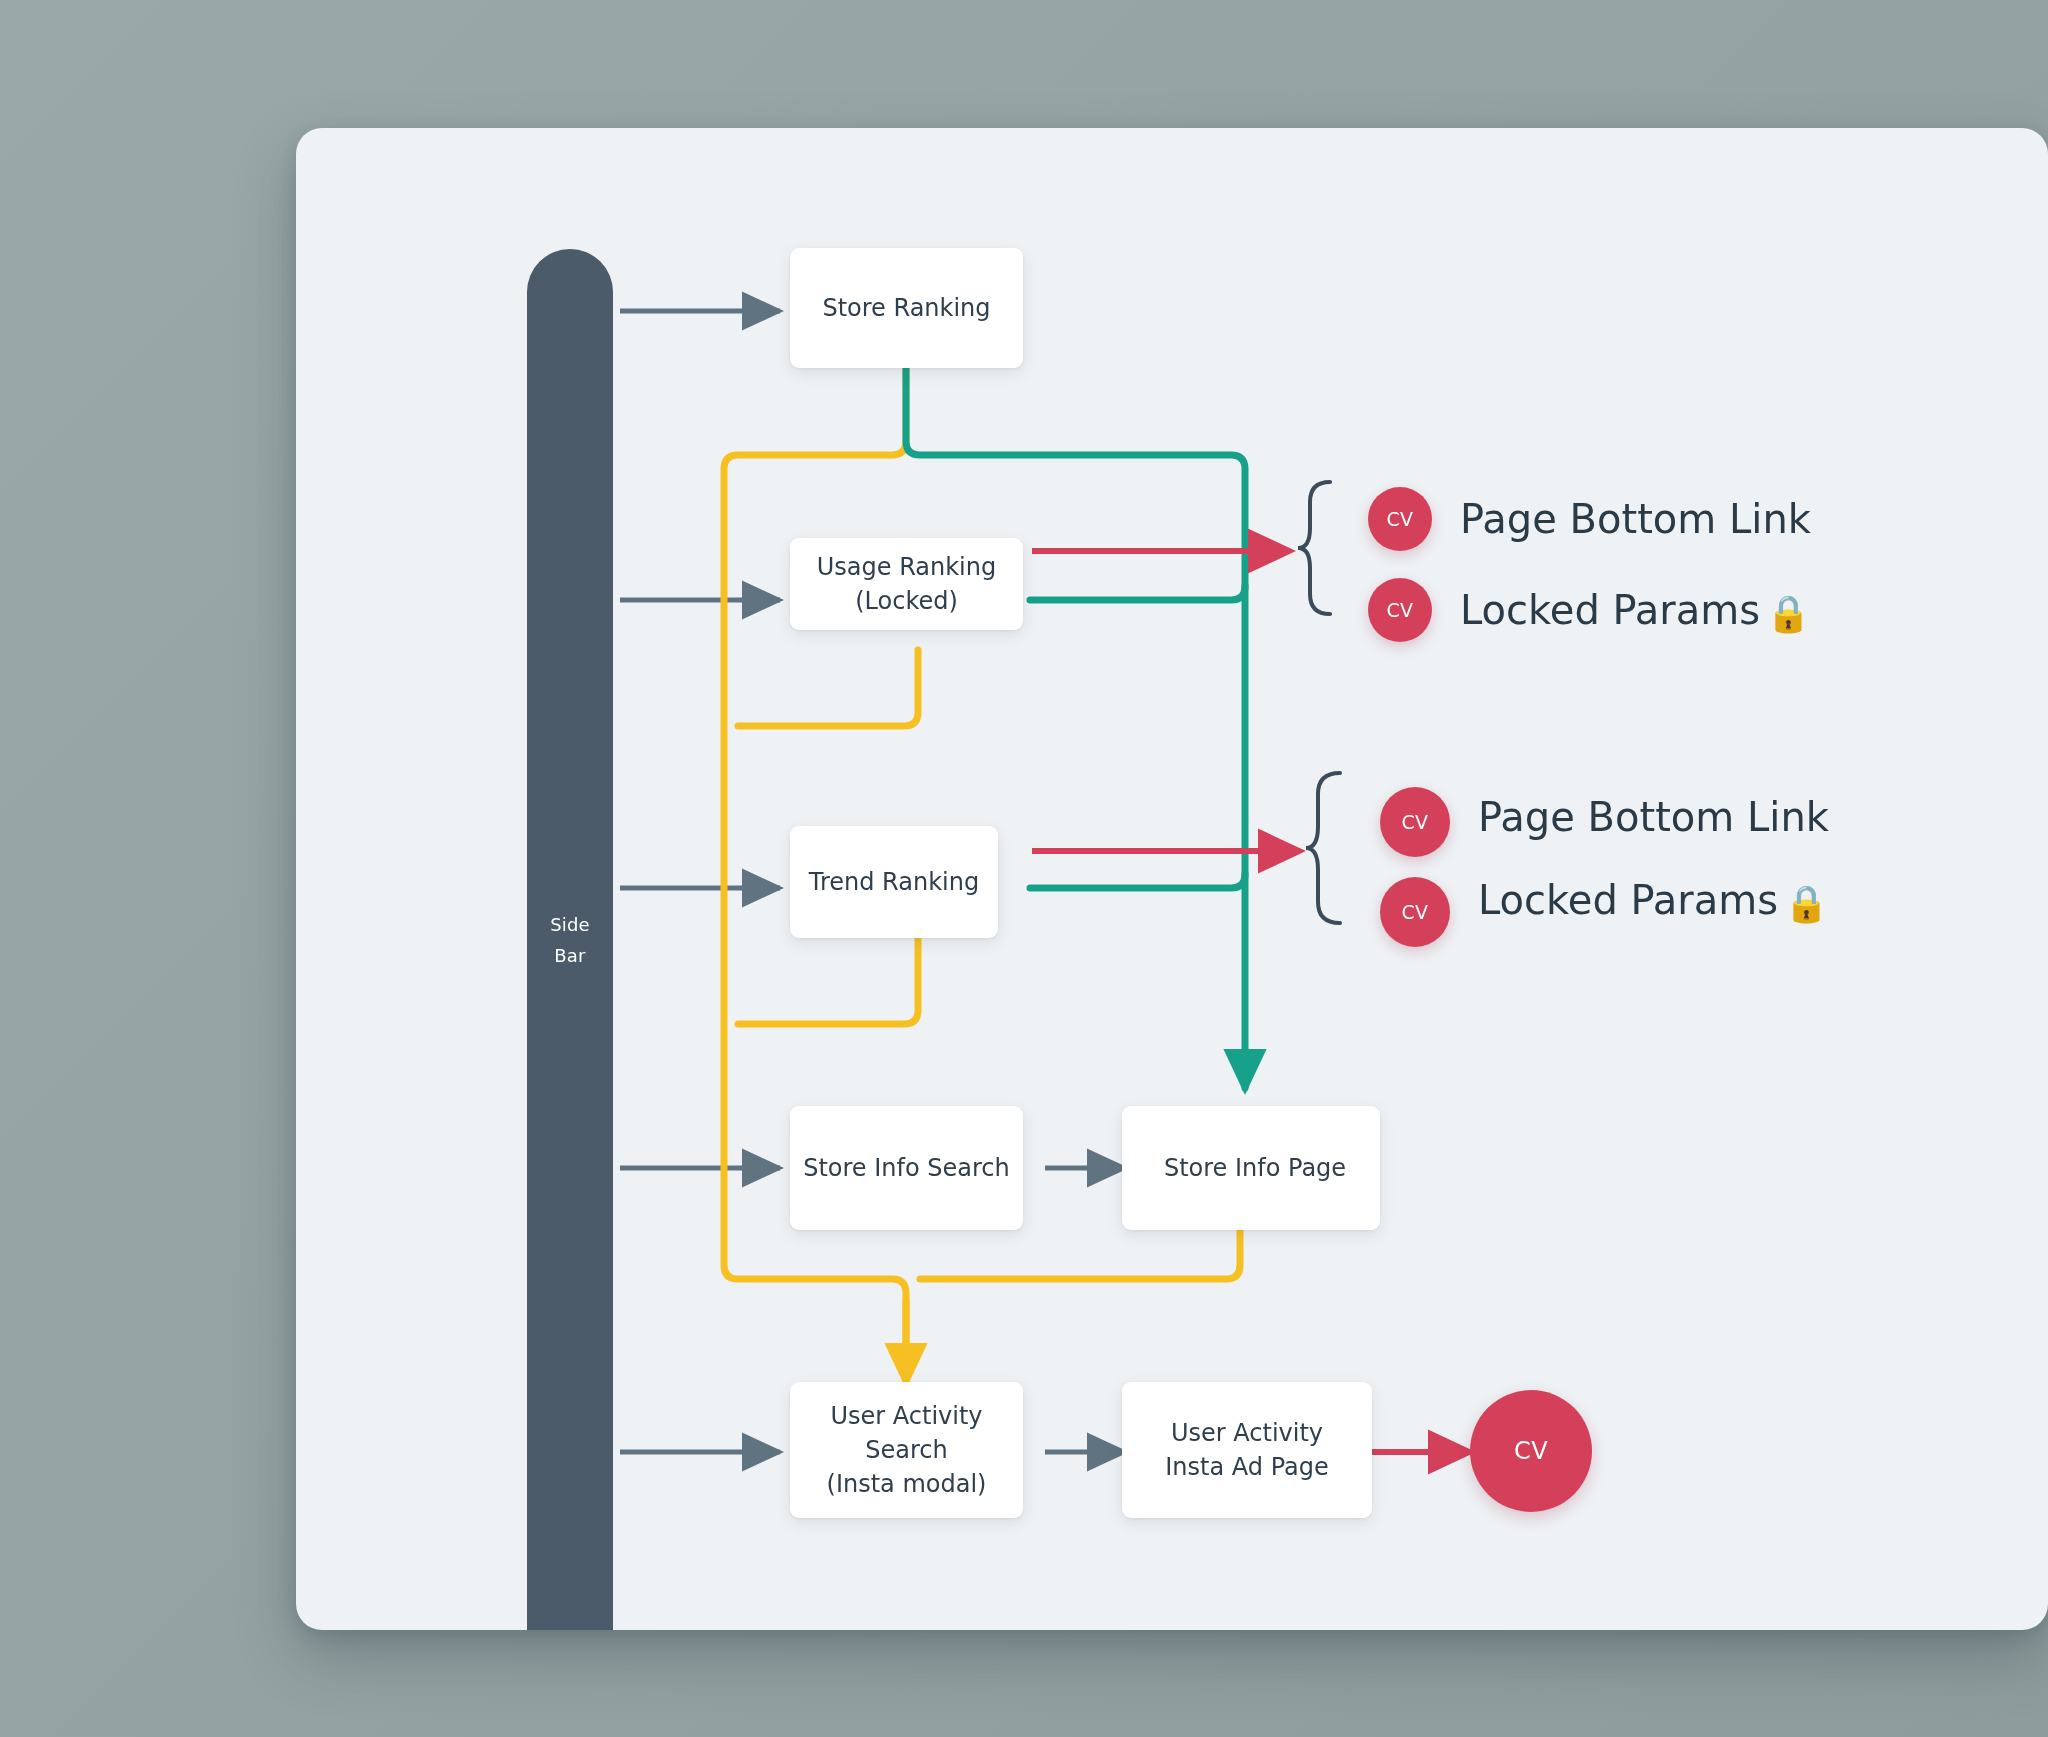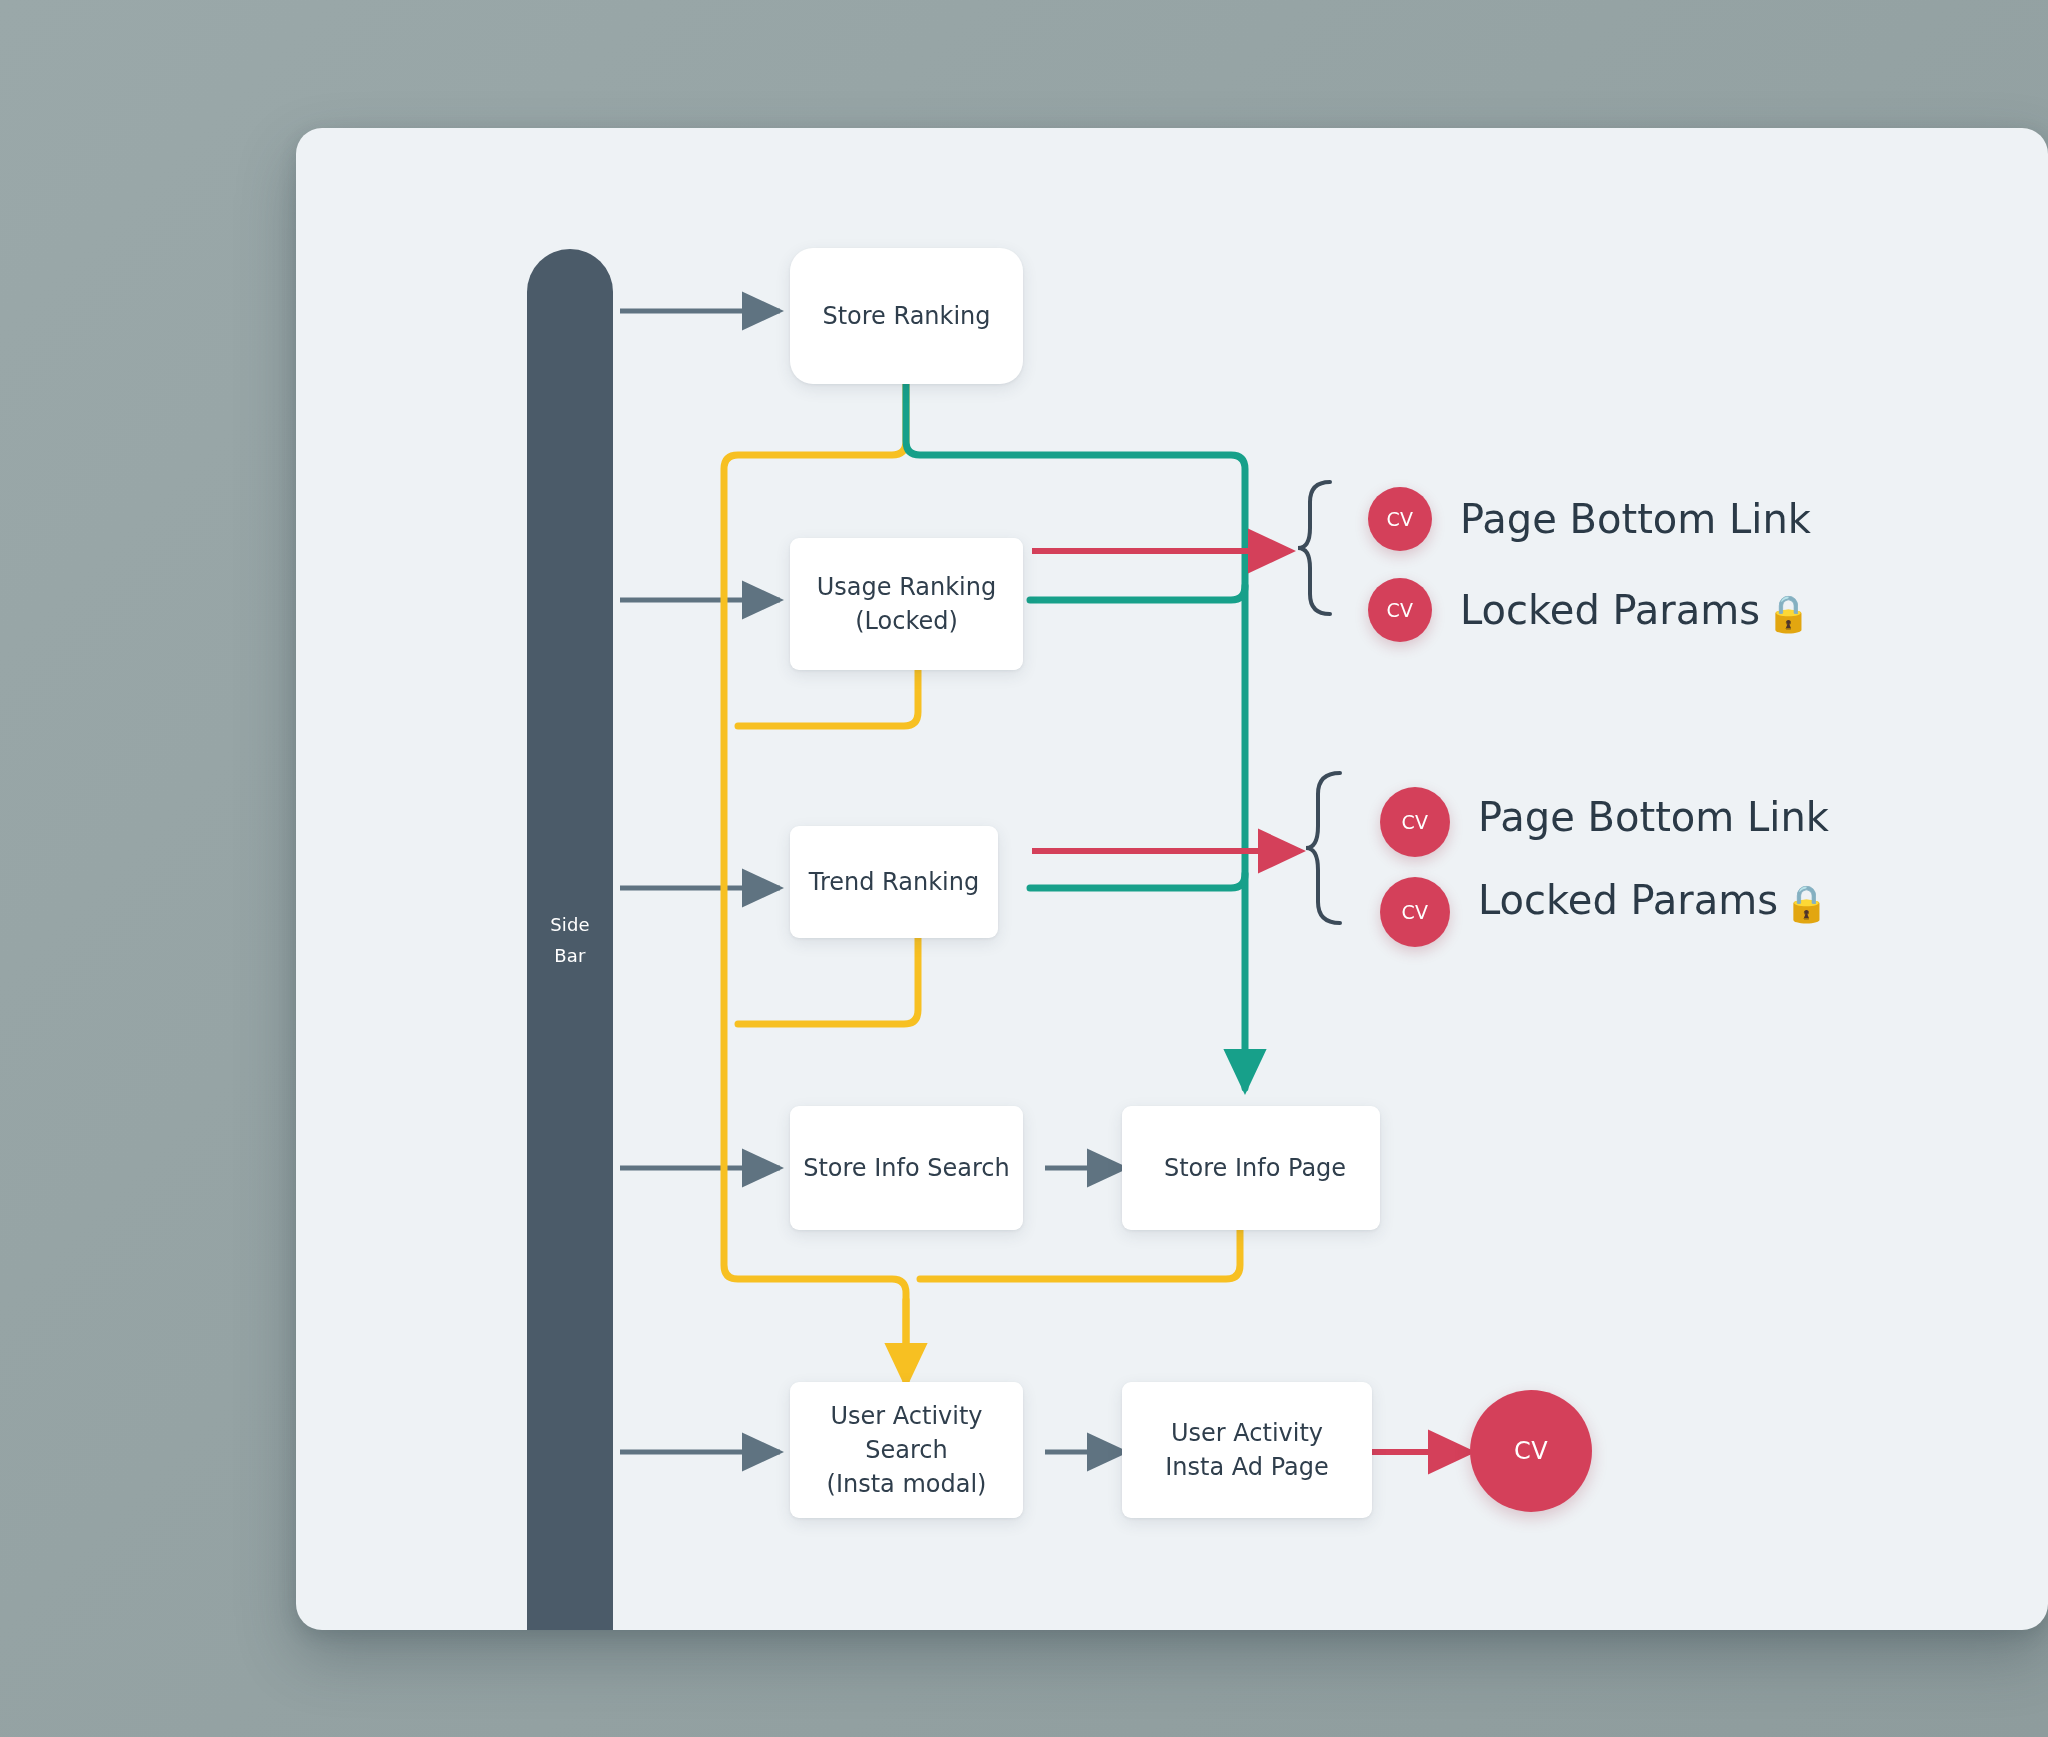--- a/index.html
+++ b/index.html
@@ -181,25 +181,25 @@
       <line x1="1032" y1="851" x2="1300" y2="851"></line>
       <line x1="1372" y1="1452" x2="1470" y2="1452"></line>
     </g>
 
     <g stroke="#3c4b59" stroke-width="4" fill="none" stroke-linecap="round">
       <path d="M 1330 482 Q 1310 482 1310 502 L 1310 528 Q 1310 548 1298 548 Q 1310 548 1310 568 L 1310 594 Q 1310 614 1330 614"></path>
       <path d="M 1340 773 Q 1318 773 1318 794 L 1318 826 Q 1318 848 1306 848 Q 1318 848 1318 870 L 1318 902 Q 1318 923 1340 923"></path>
     </g>
   </svg>
 
-  <div class="node" style="left:790px; top:248px; width:233px; height:136px;border-radius:23px;">
+  <div class="node" style="left:790px; top:248px; width:233px; height:120px;">
     <span>Store Ranking</span>
   </div>
 
-  <div class="node" style="left:790px; top:538px; width:233px; height:132px;">
+  <div class="node" style="left:790px; top:538px; width:233px; height:92px;">
     <span>Usage Ranking
 (Locked)</span>
   </div>
 
   <div class="node" style="left:790px; top:826px; width:208px; height:112px;">
     <span>Trend Ranking</span>
   </div>
 
   <div class="node" style="left:790px; top:1106px; width:233px; height:124px;">
     <span>Store Info Search</span>

